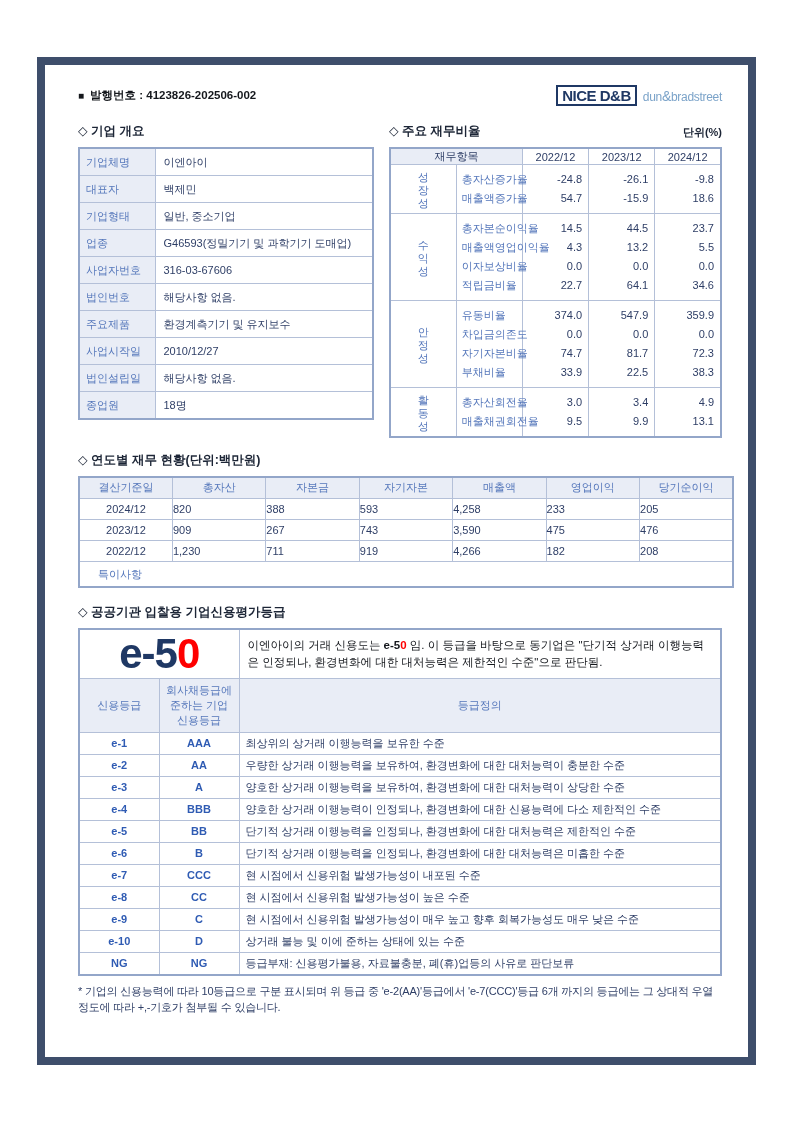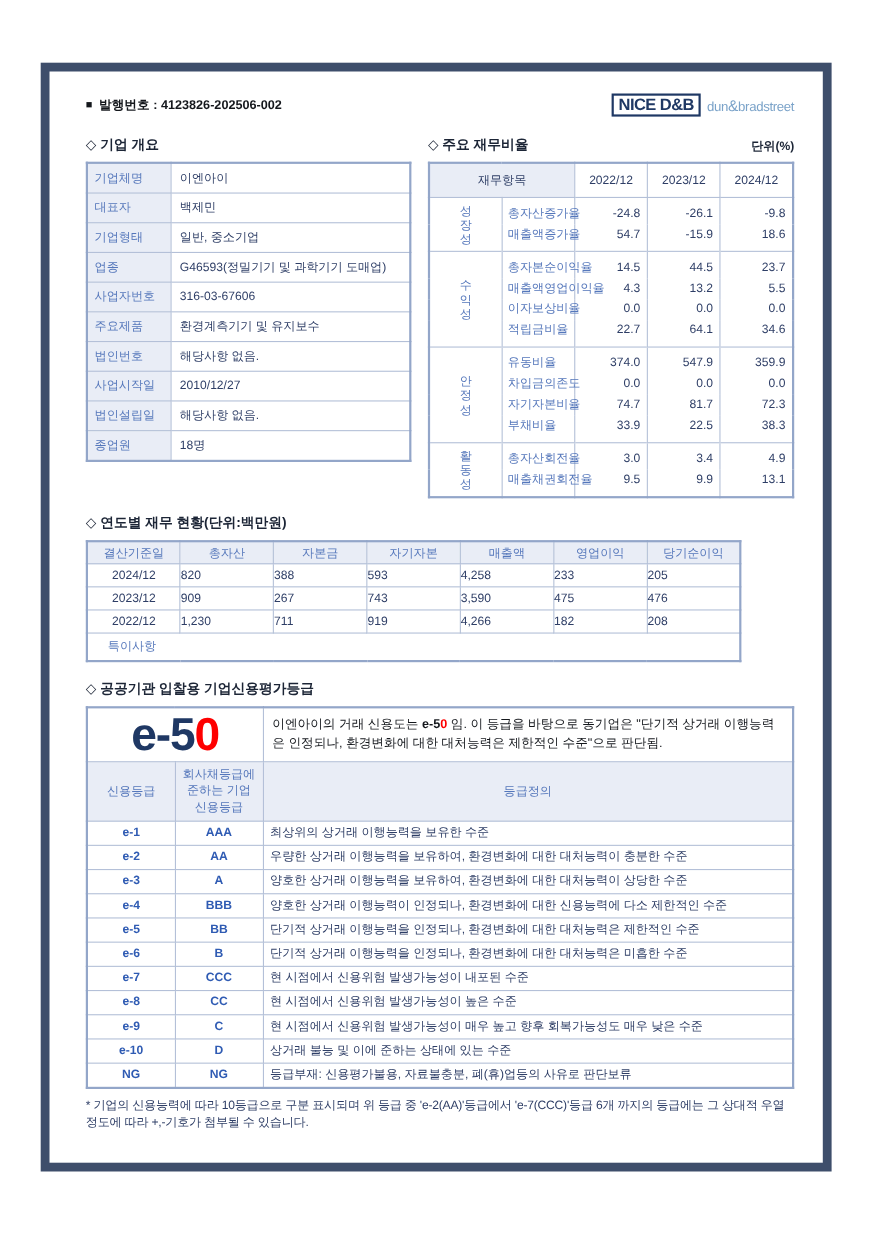--- a/index.html
+++ b/index.html
@@ -51,37 +51,37 @@
   #overview-table th,#overview-table td{border:1px solid var(--inner-border);font-size:11px;line-height:16px;}
   #overview-table{border:2px solid var(--outer-border);}
   #overview-table th{
     background:var(--lavender);color:var(--label-blue);font-weight:400;
     width:76px;text-align:left;padding:5px 6px;
   }
   #overview-table td{color:var(--value-navy);padding:5px 8px;}
   
   #ratios-table{width:333px;border:2px solid var(--outer-border);table-layout:fixed;}
   #ratios-table th,#ratios-table td{border:1px solid var(--inner-border);font-size:11px;}
-  #ratios-table thead th{height:31px;}
+  #ratios-table thead th{height:16px;}
   #ratios-table .h-item{background:var(--lavender);color:var(--value-navy);font-weight:400;}
   #ratios-table .h-year{color:var(--value-navy);font-weight:400;text-align:center;}
   #ratios-table tbody td{border-top:none;border-bottom:none;}
   #ratios-table tbody{border-top:1px solid var(--inner-border);border-bottom:1px solid var(--inner-border);}
   #ratios-table .gcell{
     width:20px;text-align:center;color:var(--label-blue);
     white-space:pre-line;line-height:13px;font-size:11px;vertical-align:middle;padding:2px 0;
   }
   #ratios-table .icell{width:130px;color:var(--label-blue);padding:0 5px;line-height:19px;white-space:nowrap;}
   #ratios-table .vcell{width:61px;color:var(--value-navy);text-align:right;padding:0 6px;line-height:19px;}
   #ratios-table tbody tr:first-child td{padding-top:5px;}
   #ratios-table tbody tr:last-child td{padding-bottom:5px;}
   
   .annual-sec{margin-top:14px;}
   .annual-sec .sec-title{margin-bottom:7px;}
-  #annual-table{width:596px;border:2px solid var(--outer-border);table-layout:fixed;padding-left:20px;}
+  #annual-table{width:656px;border:2px solid var(--outer-border);table-layout:fixed;padding-left:20px;}
   #annual-table th,#annual-table td{border:1px solid var(--inner-border);font-size:11px;}
   #annual-table th{background:var(--lavender);color:var(--label-blue);font-weight:400;height:21px;text-align:center;}
   #annual-table td{color:var(--value-navy);line-height:20px;}
   #annual-table td.num{text-align:left;padding-right:10px;}
   #annual-table td.date{text-align:center;}
   #annual-table td.note{color:var(--label-blue);padding-left:18px;line-height:24px;}
   
   .rating-sec{margin-top:16px;}
   .rating-sec .sec-title{margin-bottom:7px;}
   #rating-table{width:644px;border:2px solid var(--outer-border);table-layout:fixed;}
@@ -145,26 +145,26 @@
             </tr>
             <tr>
               <th>업종</th>
               <td>G46593(정밀기기 및 과학기기 도매업)</td>
             </tr>
             <tr>
               <th>사업자번호</th>
               <td>316-03-67606</td>
             </tr>
             <tr>
+              <th>법인번호</th>
+              <td>해당사항 없음.</td>
+            </tr>
+            <tr>
               <th>주요제품</th>
               <td>환경계측기기 및 유지보수</td>
-            </tr>
-            <tr>
-              <th>법인번호</th>
-              <td>해당사항 없음.</td>
             </tr>
             <tr>
               <th>사업시작일</th>
               <td>2010/12/27</td>
             </tr>
             <tr>
               <th>법인설립일</th>
               <td>해당사항 없음.</td>
             </tr>
             <tr>

